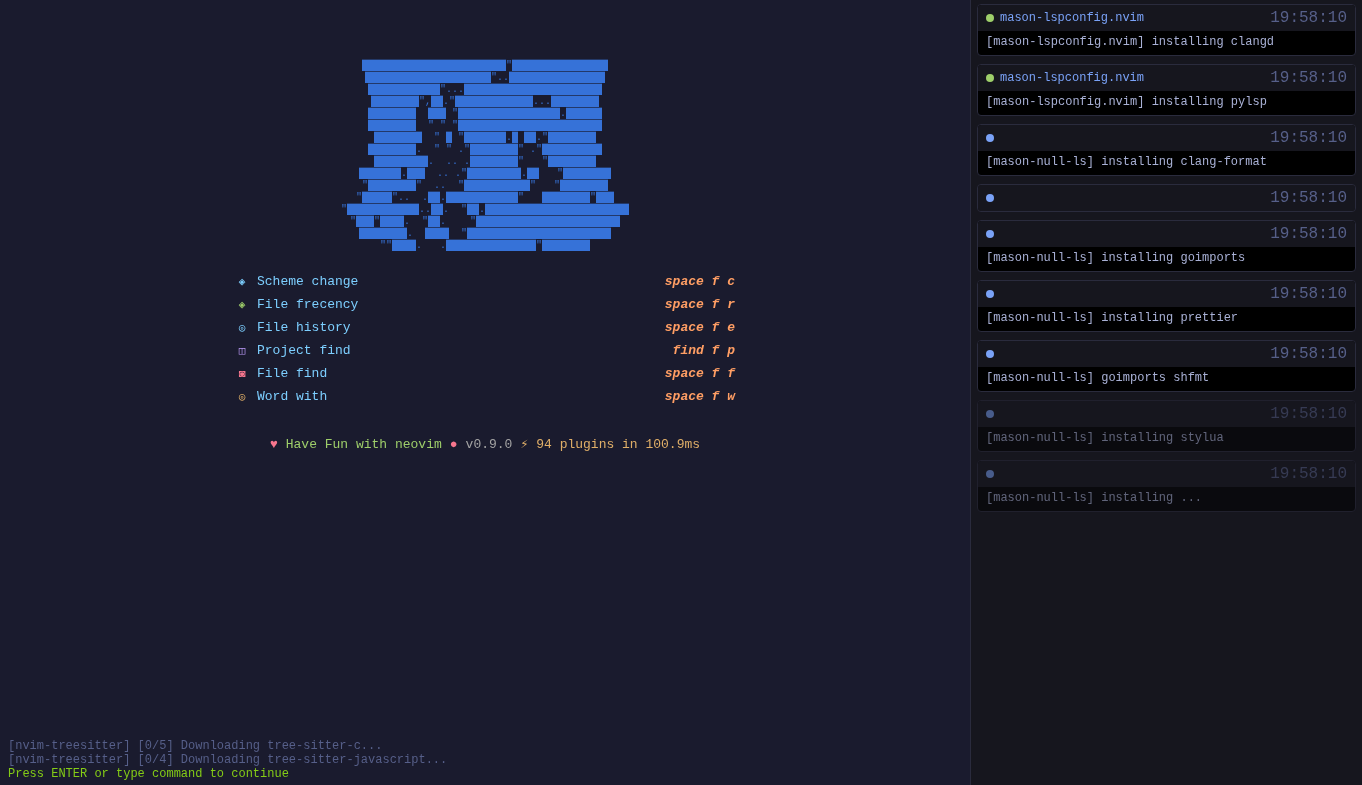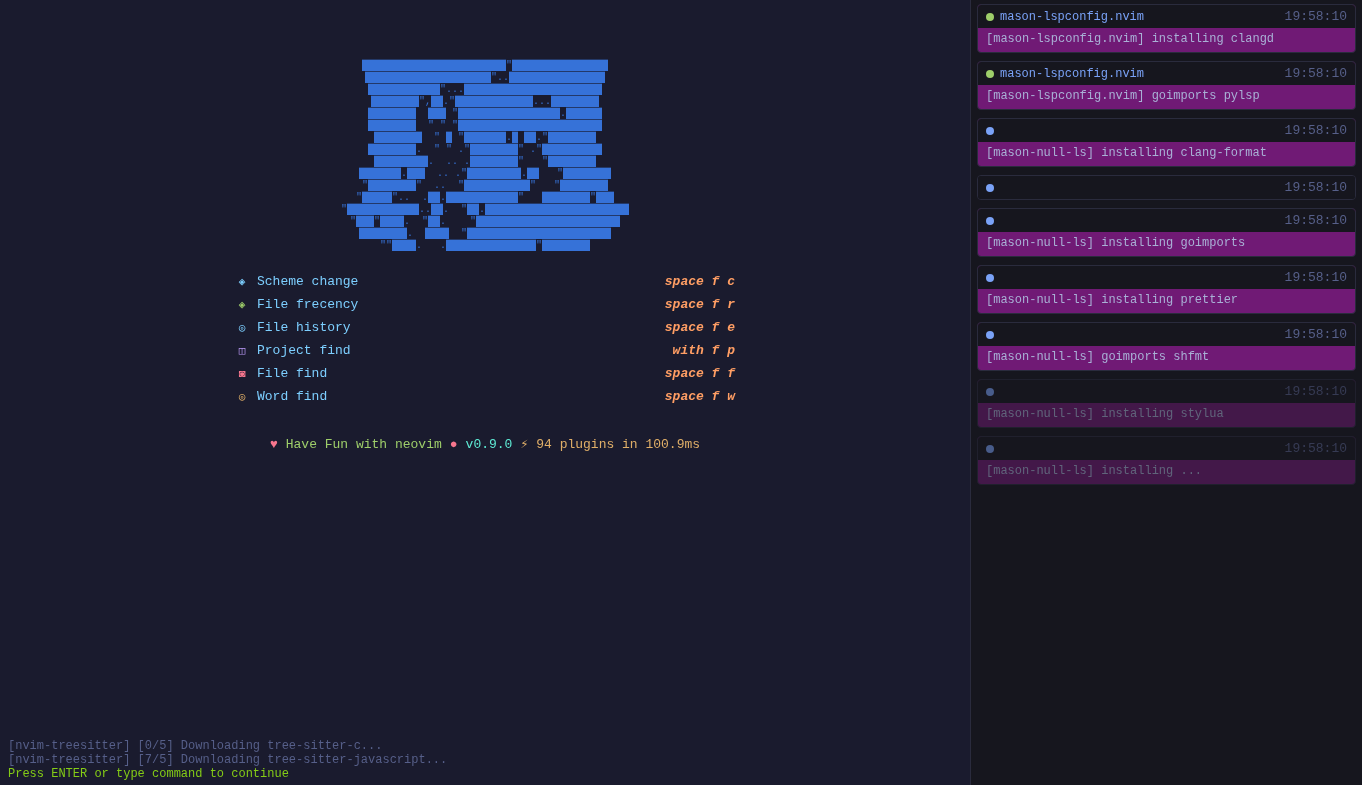--- a/index.html
+++ b/index.html
@@ -83,21 +83,21 @@
       display: flex;
       gap: 8px;
       align-items: center;
     }
 
     .footer-dot {
       color: #f7768e;
     }
 
     .footer-version {
-      color: #5eead4;
+      color: #a3a3a3;
     }
 
     .footer-plugins {
       color: #e0af68;
     }
 
     .bottom-bar {
       position: absolute;
       bottom: 0;
       left: 0;
@@ -128,21 +128,21 @@
       border-left: 1px solid #2a2b3d;
       overflow: hidden;
       display: flex;
       flex-direction: column;
     }
 
     .notification-card {
       border: 1px solid #2a2b3d;
       margin: 4px 6px;
       border-radius: 4px;
-      background-color: #701a75;
+      background-color: #000000;
       overflow: hidden;
     }
 
     .notification-card.faded {
       opacity: 0.5;
     }
 
     .notification-header {
       display: flex;
       justify-content: space-between;
@@ -167,21 +167,21 @@
       display: inline-block;
       flex-shrink: 0;
     }
 
     .status-dot.spinning {
       background-color: #7aa2f7;
     }
 
     .notification-time {
       color: #565f89;
-      font-size: 13px;
+      font-size: 16px;
     }
 
     .notification-body {
       padding: 4px 8px 6px 8px;
       color: #a9b1d6;
       font-size: 12px;
       font-family: 'Courier New', Courier, monospace;
     }
   </style>
 </head>
@@ -230,71 +230,71 @@
         <span class="menu-label">File history</span>
       </div>
       <span class="menu-shortcut">space f e</span>
     </div>
 
     <div class="menu-item">
       <div class="menu-item-left">
         <span class="menu-icon" style="color:#bb9af7;">◫</span>
         <span class="menu-label">Project find</span>
       </div>
-      <span class="menu-shortcut">with f p</span>
+      <span class="menu-shortcut">find f p</span>
     </div>
 
     <div class="menu-item">
       <div class="menu-item-left">
         <span class="menu-icon" style="color:#f7768e;">◙</span>
         <span class="menu-label">File find</span>
       </div>
       <span class="menu-shortcut">space f f</span>
     </div>
 
     <div class="menu-item">
       <div class="menu-item-left">
         <span class="menu-icon" style="color:#e0af68;">◎</span>
-        <span class="menu-label">Word find</span>
+        <span class="menu-label">Word with</span>
       </div>
       <span class="menu-shortcut">space f w</span>
     </div>
 
   </div>
 
   <div class="footer-text">
     <span class="footer-dot">♥</span>
     <span>Have Fun with neovim</span>
     <span class="footer-dot">●</span>
     <span class="footer-version">v0.9.0</span>
     <span class="footer-plugins">⚡</span>
     <span class="footer-plugins">94 plugins in 100.9ms</span>
   </div>
 
   <div class="bottom-bar">
     <div class="bottom-line">[nvim-treesitter] [0/5] Downloading tree-sitter-c...</div>
-    <div class="bottom-line">[nvim-treesitter] [7/5] Downloading tree-sitter-javascript...</div>
+    <div class="bottom-line">[nvim-treesitter] [0/4] Downloading tree-sitter-javascript...</div>
     <div class="bottom-prompt">Press ENTER or type command to continue</div>
   </div>
 </div>
 
 <div class="right-panel">
 <div class="notification-card">
       <div class="notification-header">
         <span class="notification-plugin"><span class="status-dot"></span>mason-lspconfig.nvim</span>
         <span class="notification-time">19:58:10</span>
       </div>
       <div class="notification-body">[mason-lspconfig.nvim] installing clangd</div>
     </div>
     <div class="notification-card">
       <div class="notification-header">
         <span class="notification-plugin"><span class="status-dot"></span>mason-lspconfig.nvim</span>
         <span class="notification-time">19:58:10</span>
       </div>
-      <div class="notification-body">[mason-lspconfig.nvim] goimports pylsp</div>
+      <div class="notification-body">[mason-lspconfig.nvim] installing pylsp</div>
     </div>
     <div class="notification-card">
       <div class="notification-header">
         <span class="notification-plugin">
           <span class="status-dot spinning"></span>
         </span>
         <span class="notification-time">19:58:10</span>
       </div>
       <div class="notification-body">[mason-null-ls] installing clang-format</div>
     </div>

